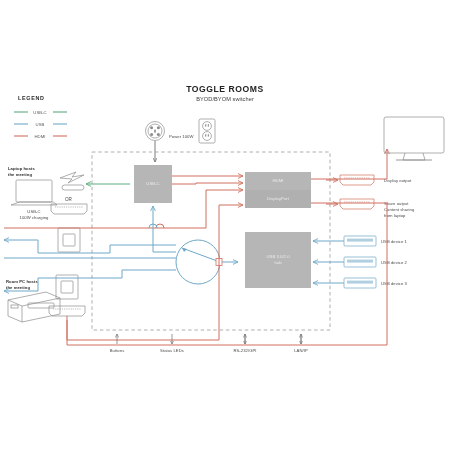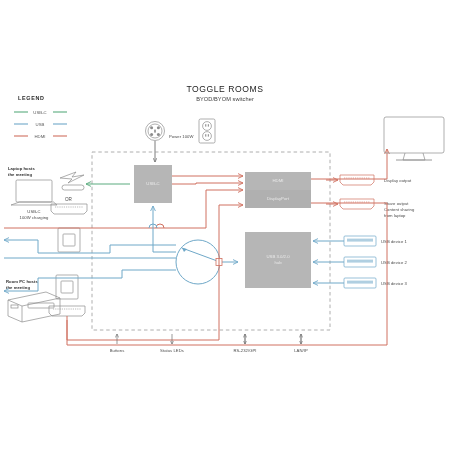--- a/index.html
+++ b/index.html
@@ -3,21 +3,21 @@
 <meta charset="utf-8">
 <style>
   html,body{margin:0;padding:0;background:#ffffff;}
   body{width:450px;height:450px;position:relative;overflow:hidden;
        font-family:"Liberation Sans","DejaVu Sans",sans-serif;color:#3a3a3a;}
   .abs{position:absolute;}
   svg{position:absolute;left:0;top:0;}
   .t{position:absolute;font-size:4.2px;line-height:1.45;letter-spacing:.05px;color:#4a4a4a;}
   .t.b{font-weight:bold;color:#2e2e2e;}
   #title{position:absolute;left:160px;top:84px;width:130px;text-align:center;}
-  #title .main{font-size:8.6px;font-weight:normal;letter-spacing:.55px;color:#232323;}
+  #title .main{font-size:8.6px;font-weight:bold;letter-spacing:.55px;color:#232323;}
   #title .sub{font-size:5.6px;color:#3d3d3d;margin-top:1.5px;letter-spacing:.1px;}
   .legend-title{font-size:5.4px;font-weight:bold;letter-spacing:.7px;color:#2b2b2b;}
   .legend-lbl{font-size:4.3px;color:#5a5a5a;text-align:center;}
   .blk{position:absolute;background:#b6b6b6;display:flex;align-items:center;
        justify-content:center;text-align:center;}
   .blk span{font-size:4.3px;color:#e9e9e9;line-height:1.35;}
   .blk.dp{background:#b0b0b0;}
 </style>
 </head>
 <body>

